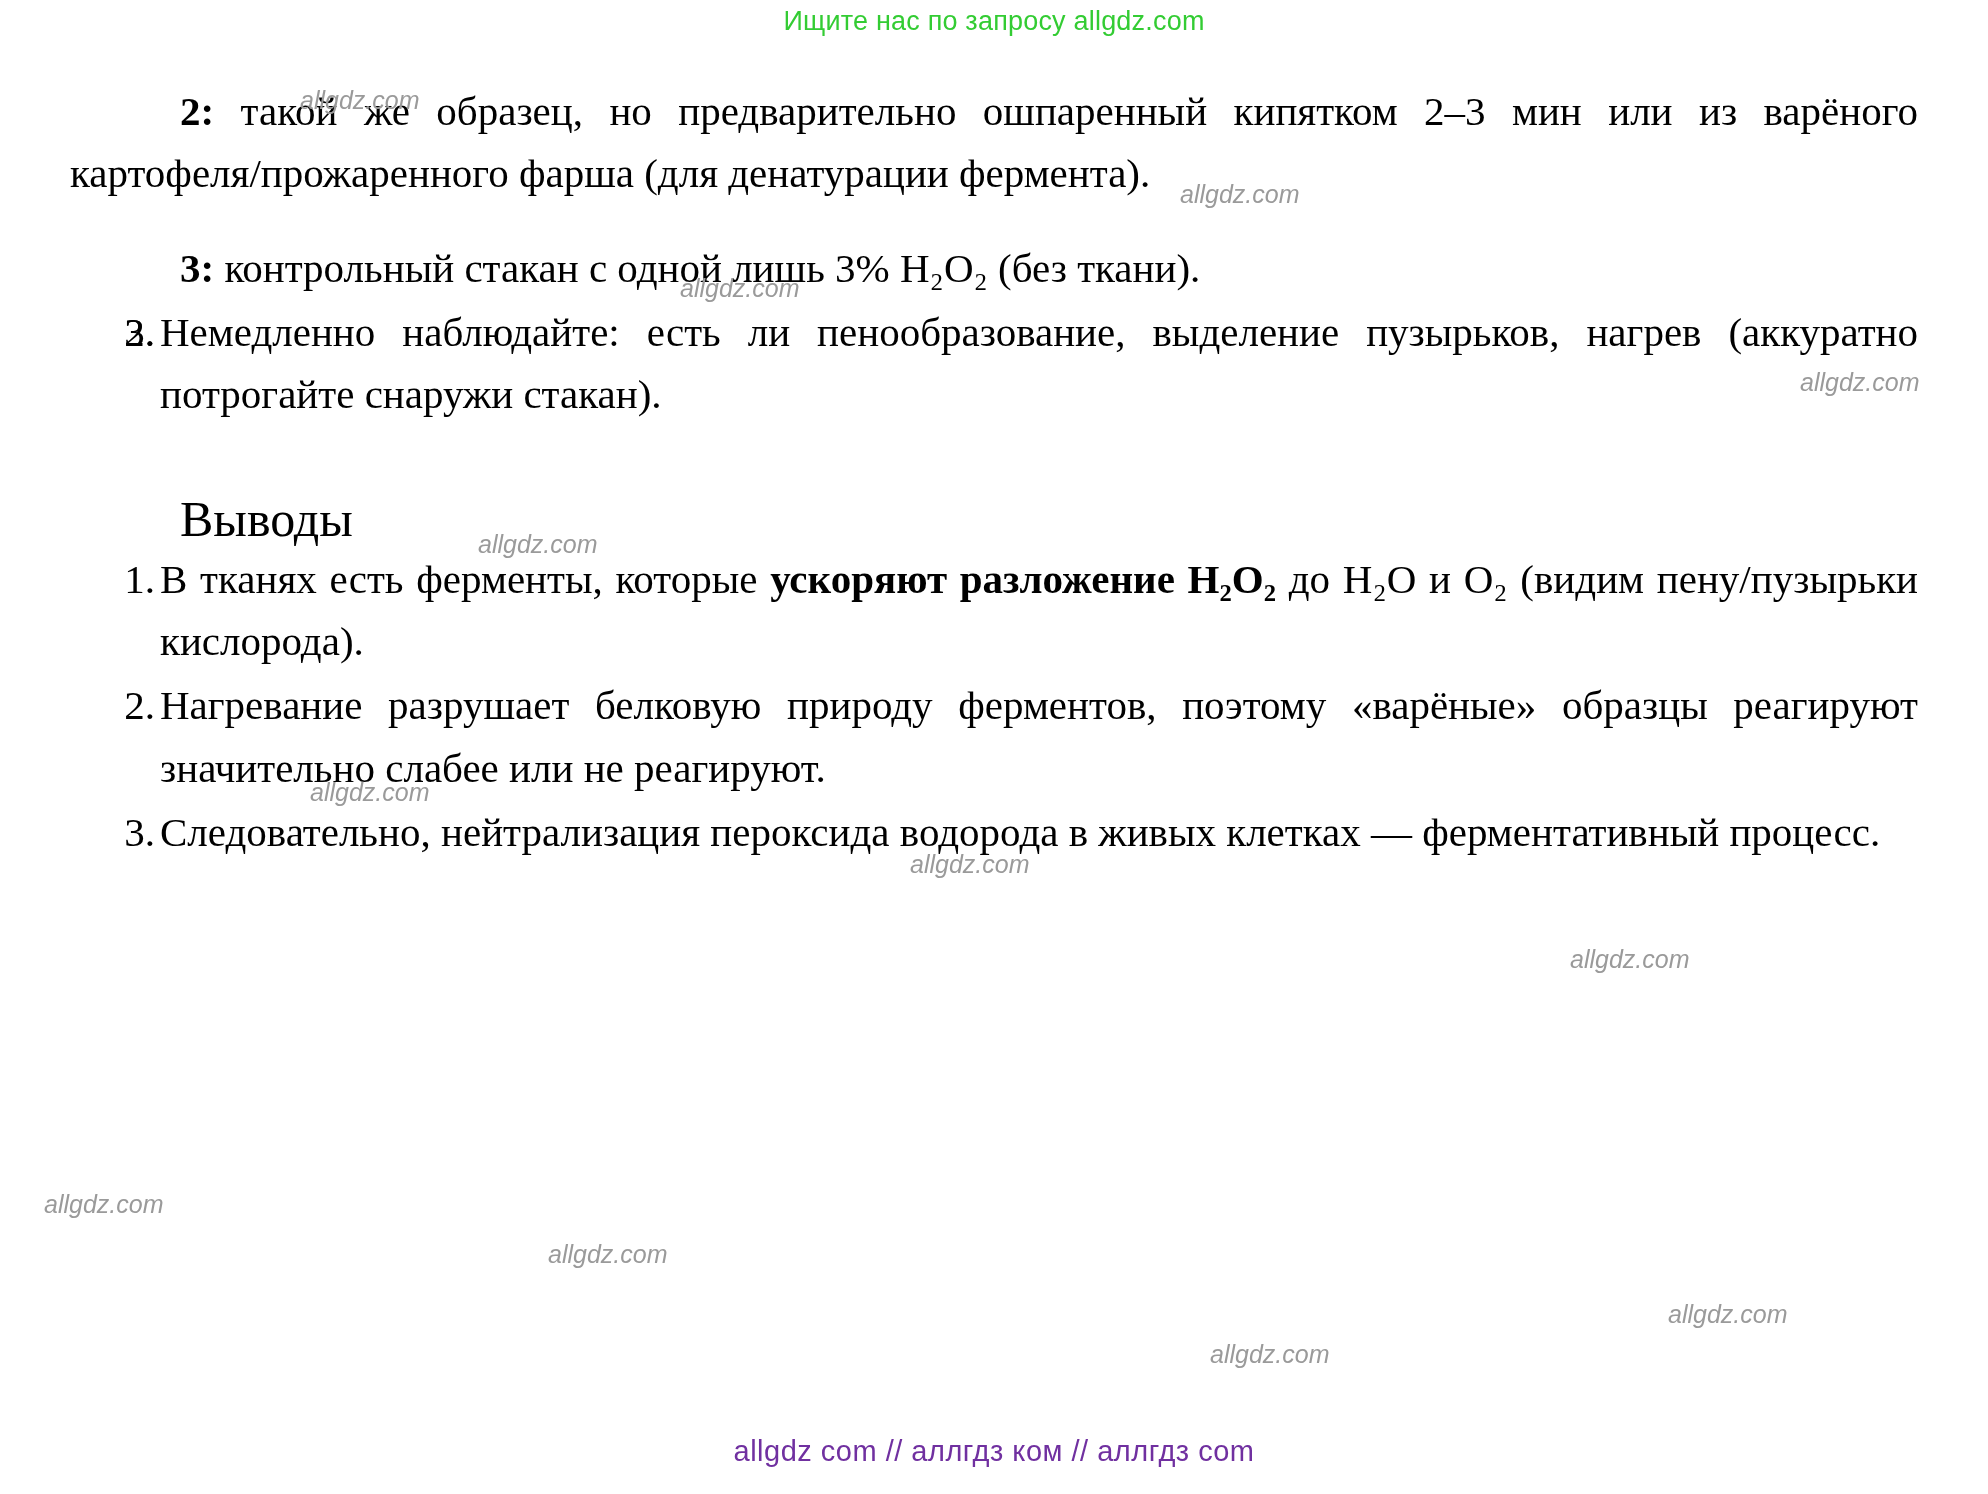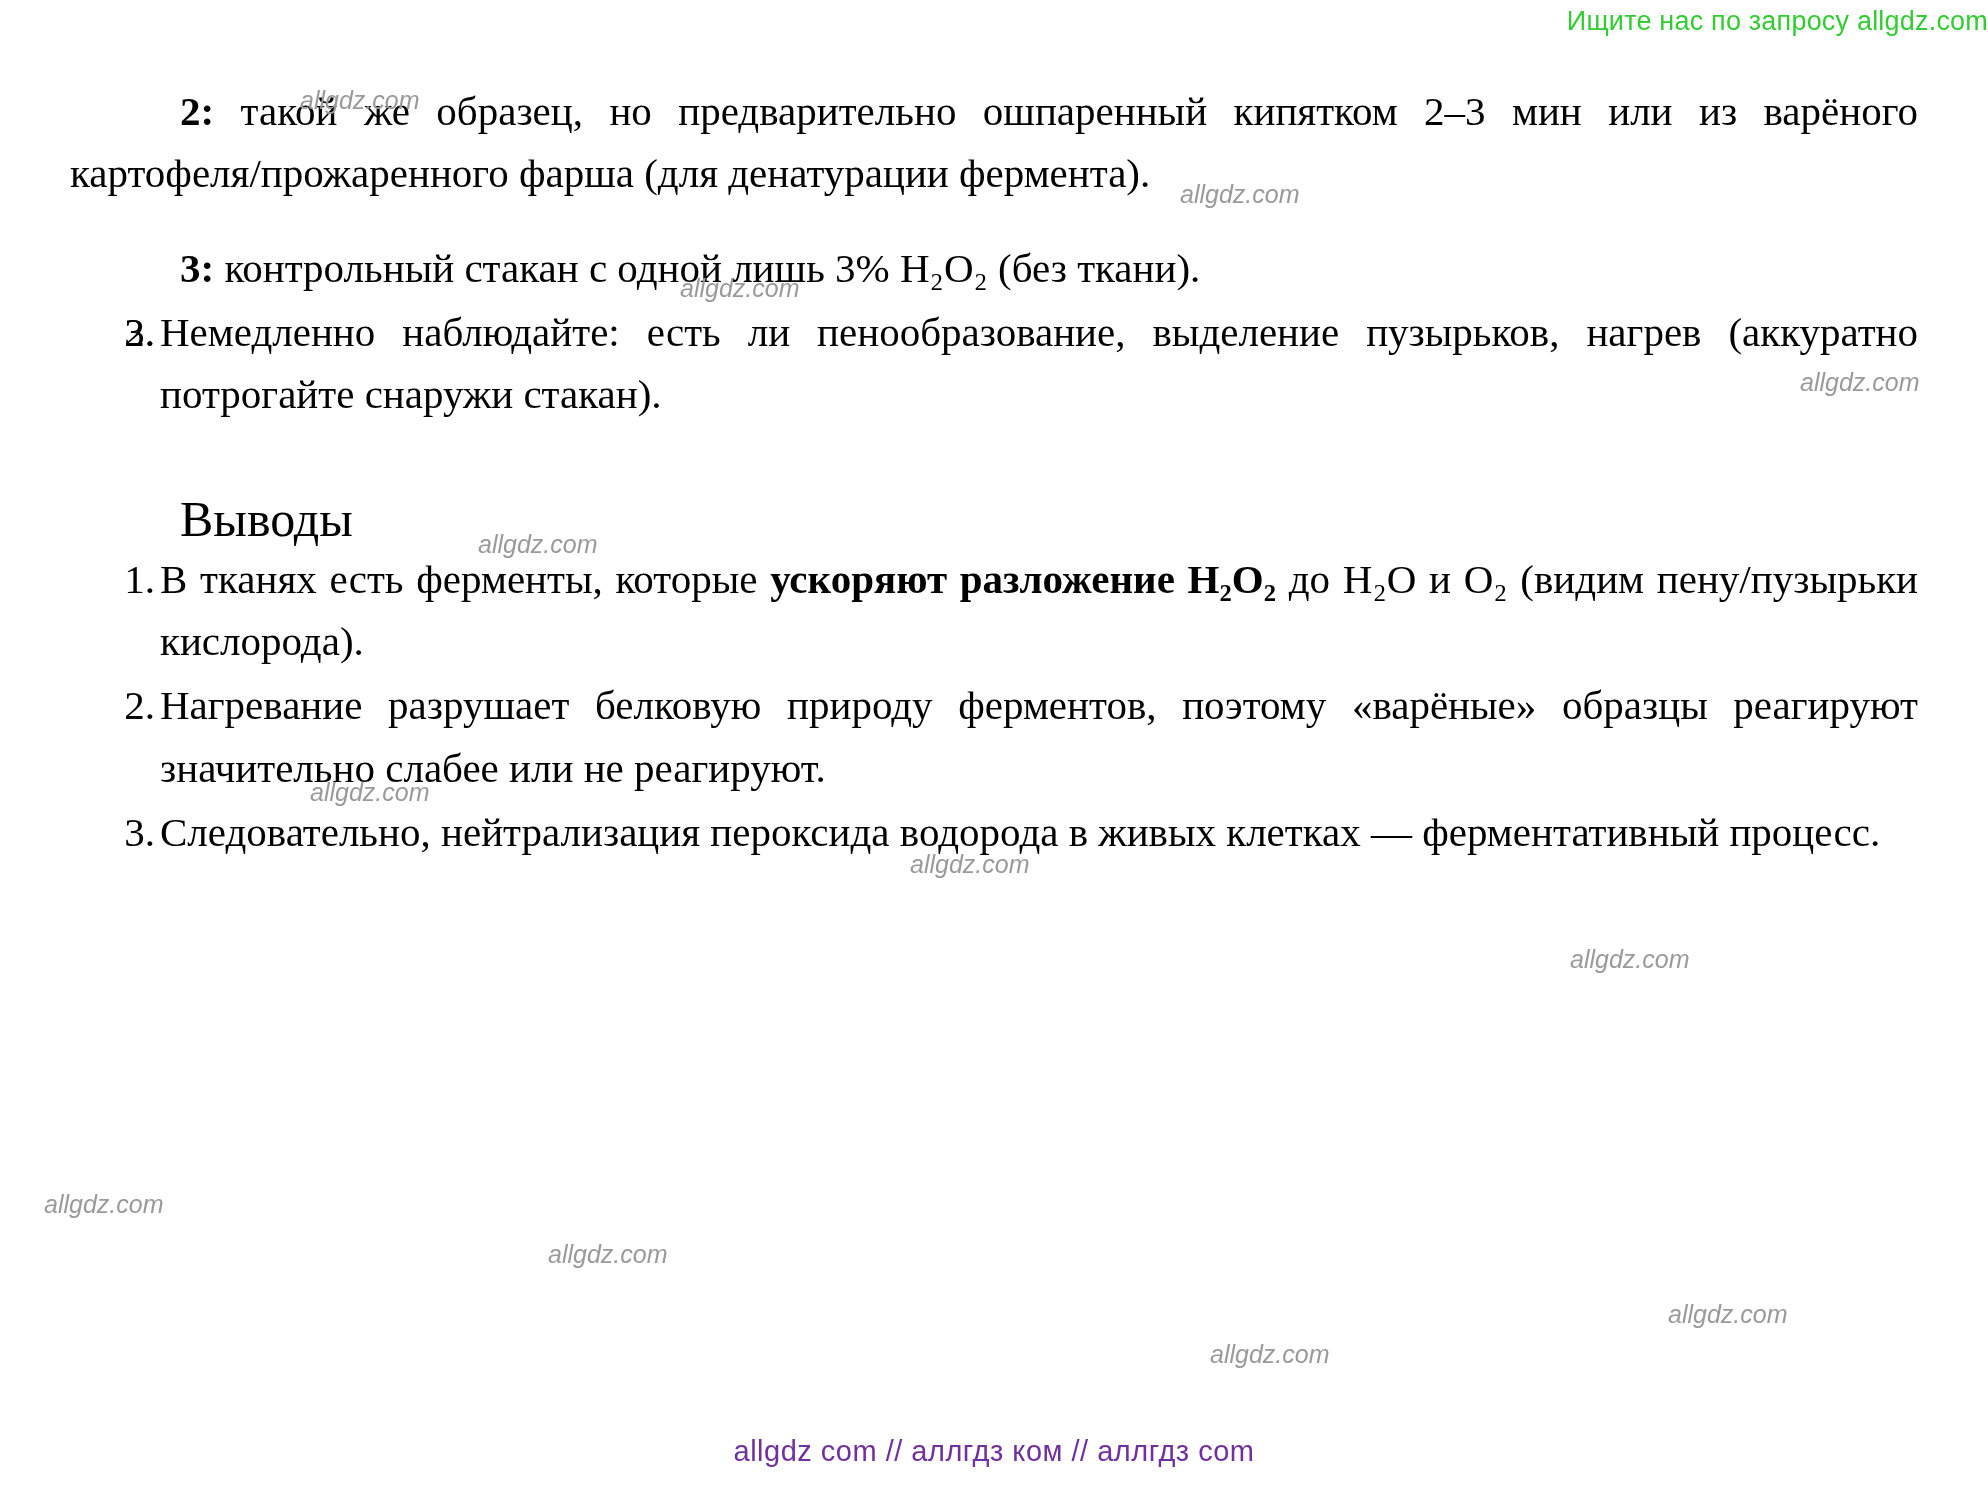--- a/index.html
+++ b/index.html
@@ -15,21 +15,21 @@
     position: relative;
     overflow: hidden;
   }
 
   
   .top-banner {
     position: absolute;
     top: 0;
     left: 0;
     width: 100%;
-    text-align: right;
+    text-align: center;
     font-family: "Liberation Sans", sans-serif;
     font-size: 27px;
     color: #33cc33;
     padding-top: 6px;
     letter-spacing: 0.2px;
   }
 
   
   .page {
     position: absolute;

